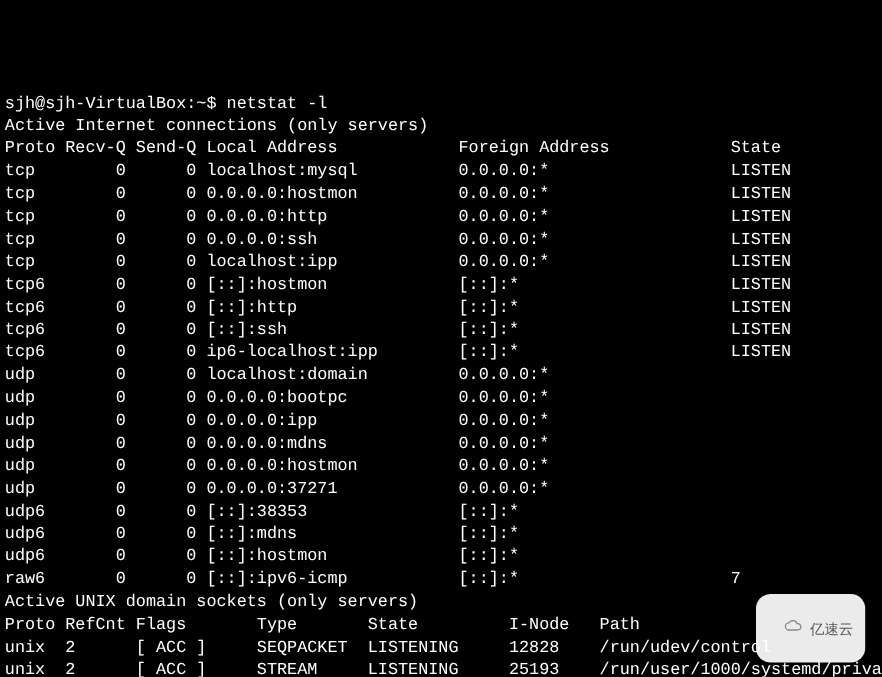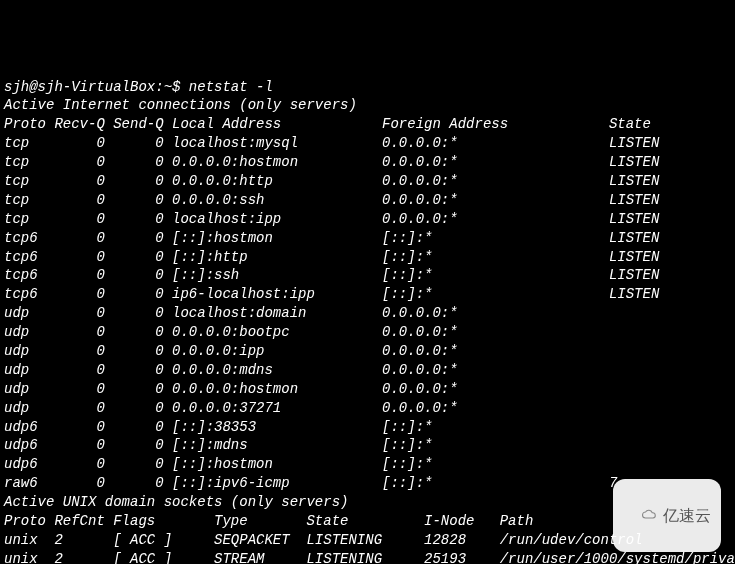--- a/index.html
+++ b/index.html
@@ -9,29 +9,29 @@
       font-family: "Consolas", "Courier New", monospace;
       font-size: 14px;
       line-height: 1.35;
       width: 735px;
       height: 564px;
       overflow: hidden;
       padding: 2px 4px;
       white-space: pre;
       position: relative;
     }
-    .line { white-space: pre; font-style: italic; }
+    .line { white-space: pre; }
     .watermark {
       position: absolute;
       bottom: 12px;
       right: 14px;
       background: rgba(255,255,255,0.92);
       color: #555;
       font-family: sans-serif;
-      font-size: 16px;
+      font-size: 12px;
       padding: 4px 10px;
       border-radius: 12px;
       display: flex;
       align-items: center;
       gap: 4px;
     }
     .watermark svg { width: 18px; height: 12px; }
   </style>
 </head>
 <body>

